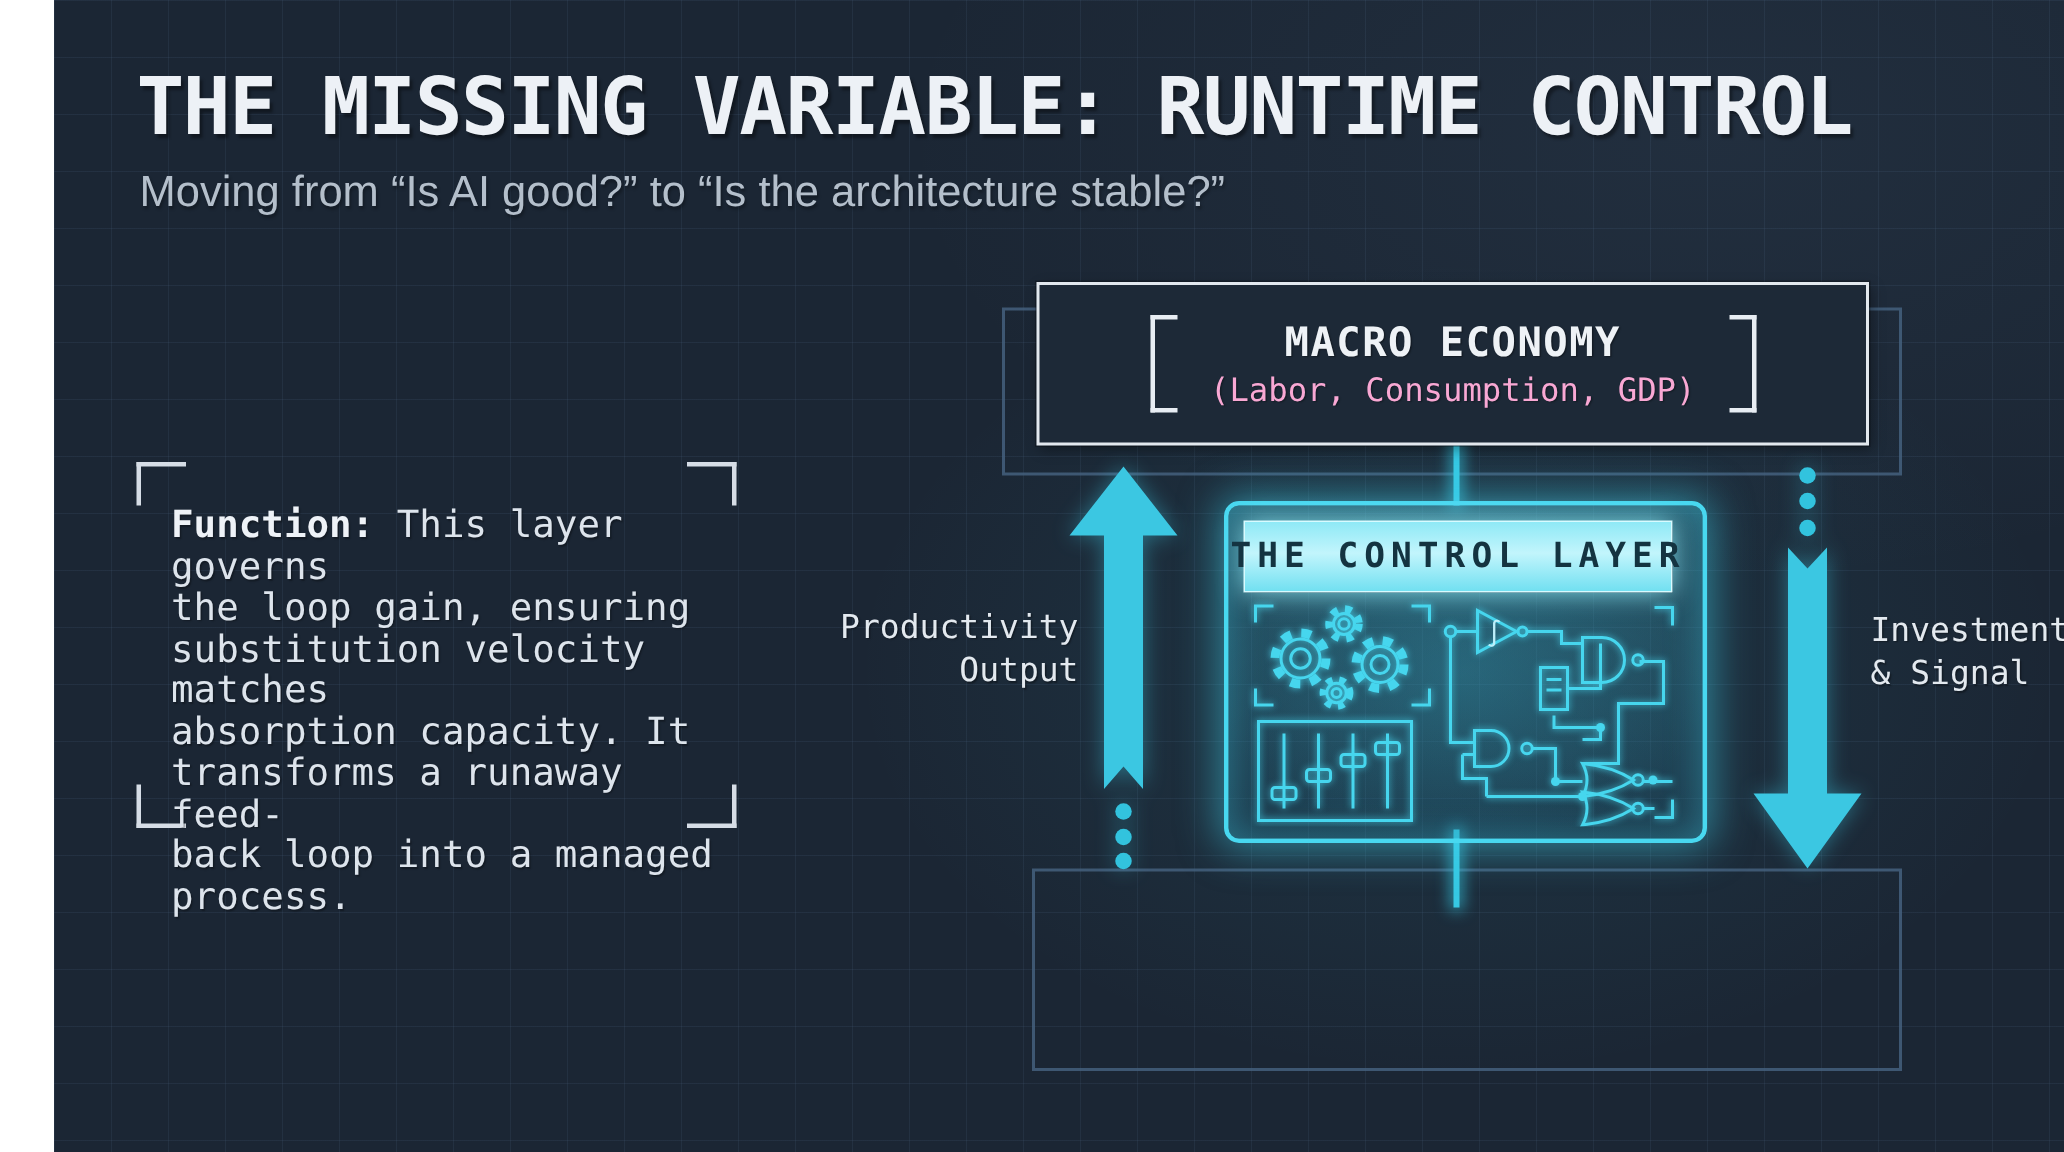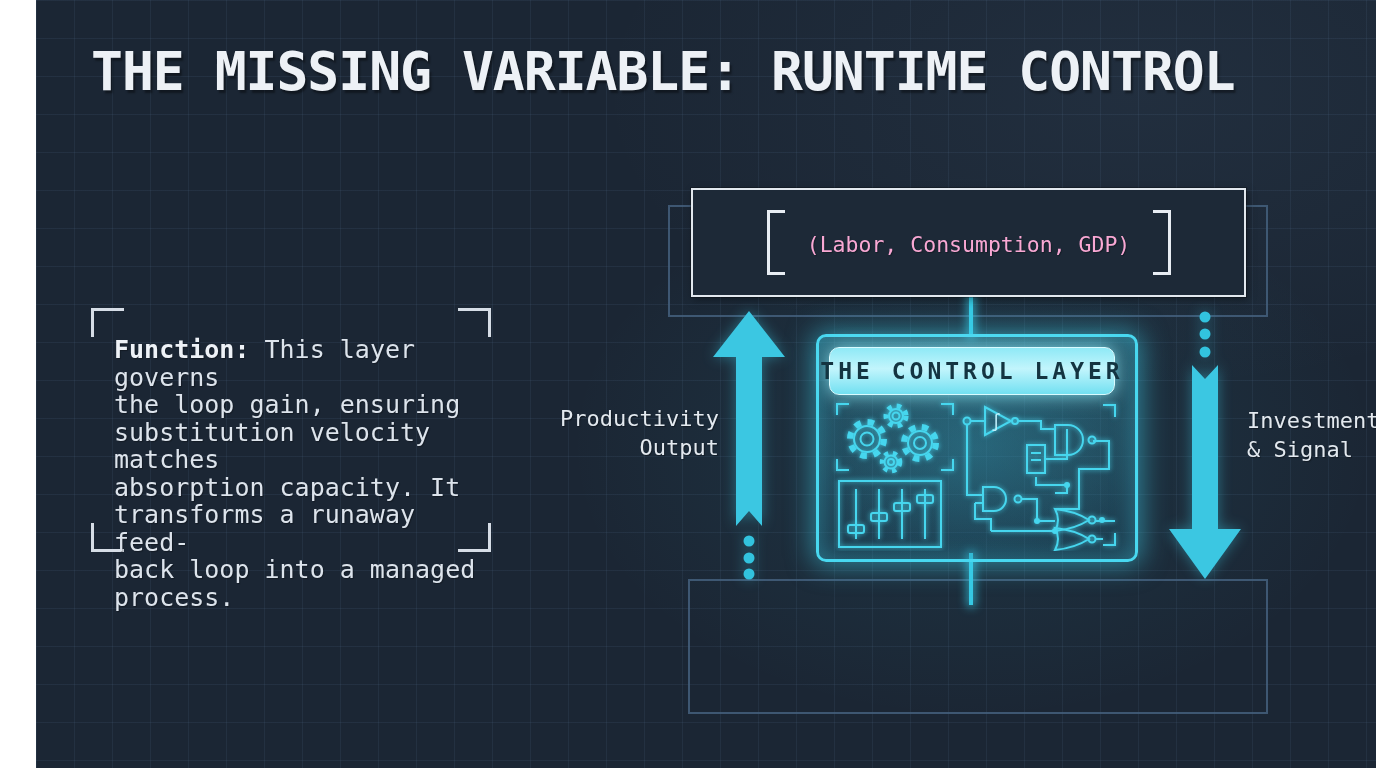--- a/index.html
+++ b/index.html
@@ -68,21 +68,21 @@
   }
   .ctl{
     left:780px;top:334px;width:316px;height:222px;border-radius:10px;
     border:3px solid #48d8f0;
     background:linear-gradient(180deg, rgba(60,170,195,.30), rgba(30,110,140,.22));
     box-shadow:0 0 26px 4px rgba(64,212,238,.5), inset 0 0 24px rgba(64,212,238,.38);
   }
   .ctl-header{
     position:absolute;left:10px;top:10px;right:20px;height:46px;
     background:linear-gradient(180deg,#8fe9f6,#c2f5fc 45%,#72e0f1);
-    border:1px solid #d8fbff;border-radius:10px;
+    border:1px solid #d8fbff;border-radius:0;
     box-shadow:0 0 18px rgba(140,235,248,.9);
     display:flex;align-items:center;justify-content:center;
   }
   .ctl-header-text{
     font-weight:700;font-size:23px;letter-spacing:4px;color:#143441;white-space:nowrap;
   }
   .ctl-svg{position:absolute;left:12px;top:62px;}
   
   .vline{width:4px;background:#36c9e4;box-shadow:0 0 10px 2px rgba(54,201,228,.75);}
   .vl-top{left:933px;top:291px;height:46px;}
@@ -97,20 +97,21 @@
   }
   .lbl-left{left:470px;top:404px;width:213px;text-align:right;}
   .lbl-right{left:1211px;top:406px;width:200px;text-align:left;}
 </style>
 </head>
 <body>
 
 <div class="stage">
 
   <div class="abs title">THE MISSING VARIABLE: RUNTIME CONTROL</div>
+  <div class="abs subtitle">Moving from “Is AI good?” to “Is the architecture stable?”</div>
 
   <div class="abs fn-block">
     <div class="corner tl"></div>
     <div class="corner tr"></div>
     <div class="corner bl"></div>
     <div class="corner br"></div>
     <div class="fn-text"><span class="fn-label">Function:</span><span class="fn-body"> This layer governs
 the loop gain, ensuring
 substitution velocity matches
 absorption capacity. It
@@ -123,20 +124,21 @@
 
   <div class="abs frame frame-top"></div>
   <div class="abs frame frame-bottom"></div>
 
   <div class="abs vline vl-top"></div>
   <div class="abs vline vl-bottom"></div>
 
   <div class="abs wbox box-top">
     <div class="sqbrk l"></div>
     <div class="wbox-text">
+      <div class="wbox-title">MACRO ECONOMY</div>
       <div class="wbox-sub">(Labor, Consumption, GDP)</div>
     </div>
     <div class="sqbrk r"></div>
   </div>
 
 
   <div class="abs ctl">
     <div class="ctl-header">
       <span class="ctl-header-text">THE CONTROL LAYER</span>
     </div>

